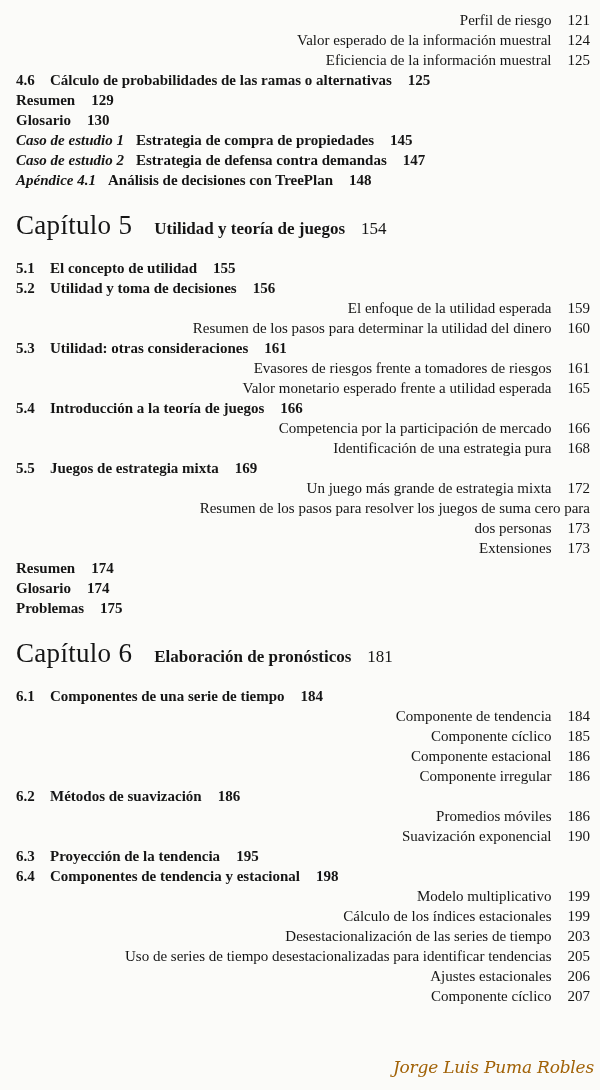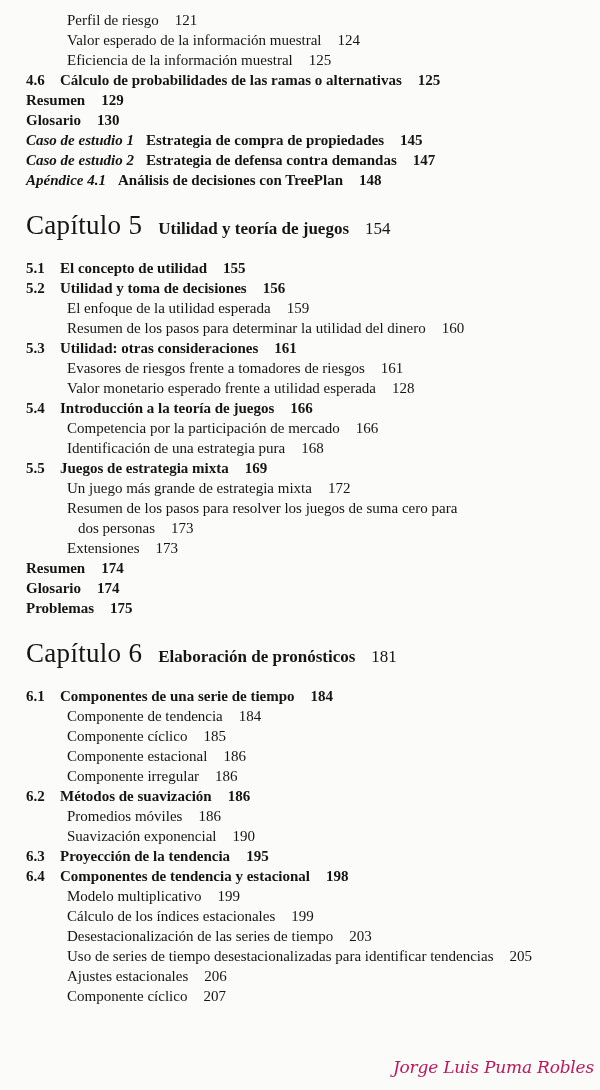--- a/index.html
+++ b/index.html
@@ -10,45 +10,45 @@
     color: #151515;
     overflow: hidden;
   }
   .page {
     position: relative;
     width: 600px; height: 1090px;
     background: #fbfbf9;
   }
   #toc { padding-top: 10px; }
   .line {
-    padding-left: 26px;
+    padding-left: 16px;
     padding-right: 10px;
     line-height: 20px;
     font-size: 15px;
     white-space: normal;
   }
   
-  .sub { padding-left: 78px; text-indent: -11px; }
+  .sub { padding-left: 78px; text-indent: -11px; text-align: right; }
   .section, .front, .case { font-weight: bold; }
   .section .num { display: inline-block; width: 34px; }
   .case .case-label { margin-right: 12px; font-style: italic; }
   .page-num { margin-left: 16px; }
   .chapter { margin-top: 20px; margin-bottom: 14px; line-height: 30px; }
   .chapter .ch-label { font-size: 27px; font-weight: normal; letter-spacing: 0.3px; }
-  .chapter .ch-title { font-size: 17px; font-weight: bold; margin-left: 16px; }
+  .chapter .ch-title { font-size: 17px; font-weight: bold; margin-left: 22px; }
   .chapter .ch-page { font-size: 17px; font-weight: normal; margin-left: 16px; }
   .signature {
     position: absolute;
     top: 1057px;
     right: 6px;
     font-family: "DejaVu Serif", serif;
     font-style: italic;
     font-size: 17px;
     letter-spacing: -0.2px;
-    color: #be185d;
+    color: #a16207;
   }
 </style>
 </head>
 <body>
 
 <div class="page">
   <div id="toc">
       <div class="line sub"><span class="title">Perfil de riesgo</span><span class="page-num">121</span></div>
       <div class="line sub"><span class="title">Valor esperado de la información muestral</span><span class="page-num">124</span></div>
       <div class="line sub"><span class="title">Eficiencia de la información muestral</span><span class="page-num">125</span></div>
@@ -58,21 +58,21 @@
       <div class="line case"><span class="case-label">Caso de estudio 1</span><span class="title">Estrategia de compra de propiedades</span><span class="page-num">145</span></div>
       <div class="line case"><span class="case-label">Caso de estudio 2</span><span class="title">Estrategia de defensa contra demandas</span><span class="page-num">147</span></div>
       <div class="line case"><span class="case-label">Apéndice 4.1</span><span class="title">Análisis de decisiones con TreePlan</span><span class="page-num">148</span></div>
       <div class="line chapter"><span class="ch-label">Capítulo 5</span><span class="ch-title">Utilidad y teoría de juegos</span><span class="ch-page">154</span></div>
       <div class="line section"><span class="num">5.1</span><span class="title">El concepto de utilidad</span><span class="page-num">155</span></div>
       <div class="line section"><span class="num">5.2</span><span class="title">Utilidad y toma de decisiones</span><span class="page-num">156</span></div>
       <div class="line sub"><span class="title">El enfoque de la utilidad esperada</span><span class="page-num">159</span></div>
       <div class="line sub"><span class="title">Resumen de los pasos para determinar la utilidad del dinero</span><span class="page-num">160</span></div>
       <div class="line section"><span class="num">5.3</span><span class="title">Utilidad: otras consideraciones</span><span class="page-num">161</span></div>
       <div class="line sub"><span class="title">Evasores de riesgos frente a tomadores de riesgos</span><span class="page-num">161</span></div>
-      <div class="line sub"><span class="title">Valor monetario esperado frente a utilidad esperada</span><span class="page-num">128</span></div>
+      <div class="line sub"><span class="title">Valor monetario esperado frente a utilidad esperada</span><span class="page-num">165</span></div>
       <div class="line section"><span class="num">5.4</span><span class="title">Introducción a la teoría de juegos</span><span class="page-num">166</span></div>
       <div class="line sub"><span class="title">Competencia por la participación de mercado</span><span class="page-num">166</span></div>
       <div class="line sub"><span class="title">Identificación de una estrategia pura</span><span class="page-num">168</span></div>
       <div class="line section"><span class="num">5.5</span><span class="title">Juegos de estrategia mixta</span><span class="page-num">169</span></div>
       <div class="line sub"><span class="title">Un juego más grande de estrategia mixta</span><span class="page-num">172</span></div>
       <div class="line sub"><span class="title">Resumen de los pasos para resolver los juegos de suma cero para<br>dos personas</span><span class="page-num">173</span></div>
       <div class="line sub"><span class="title">Extensiones</span><span class="page-num">173</span></div>
       <div class="line front"><span class="title">Resumen</span><span class="page-num">174</span></div>
       <div class="line front"><span class="title">Glosario</span><span class="page-num">174</span></div>
       <div class="line front"><span class="title">Problemas</span><span class="page-num">175</span></div>

